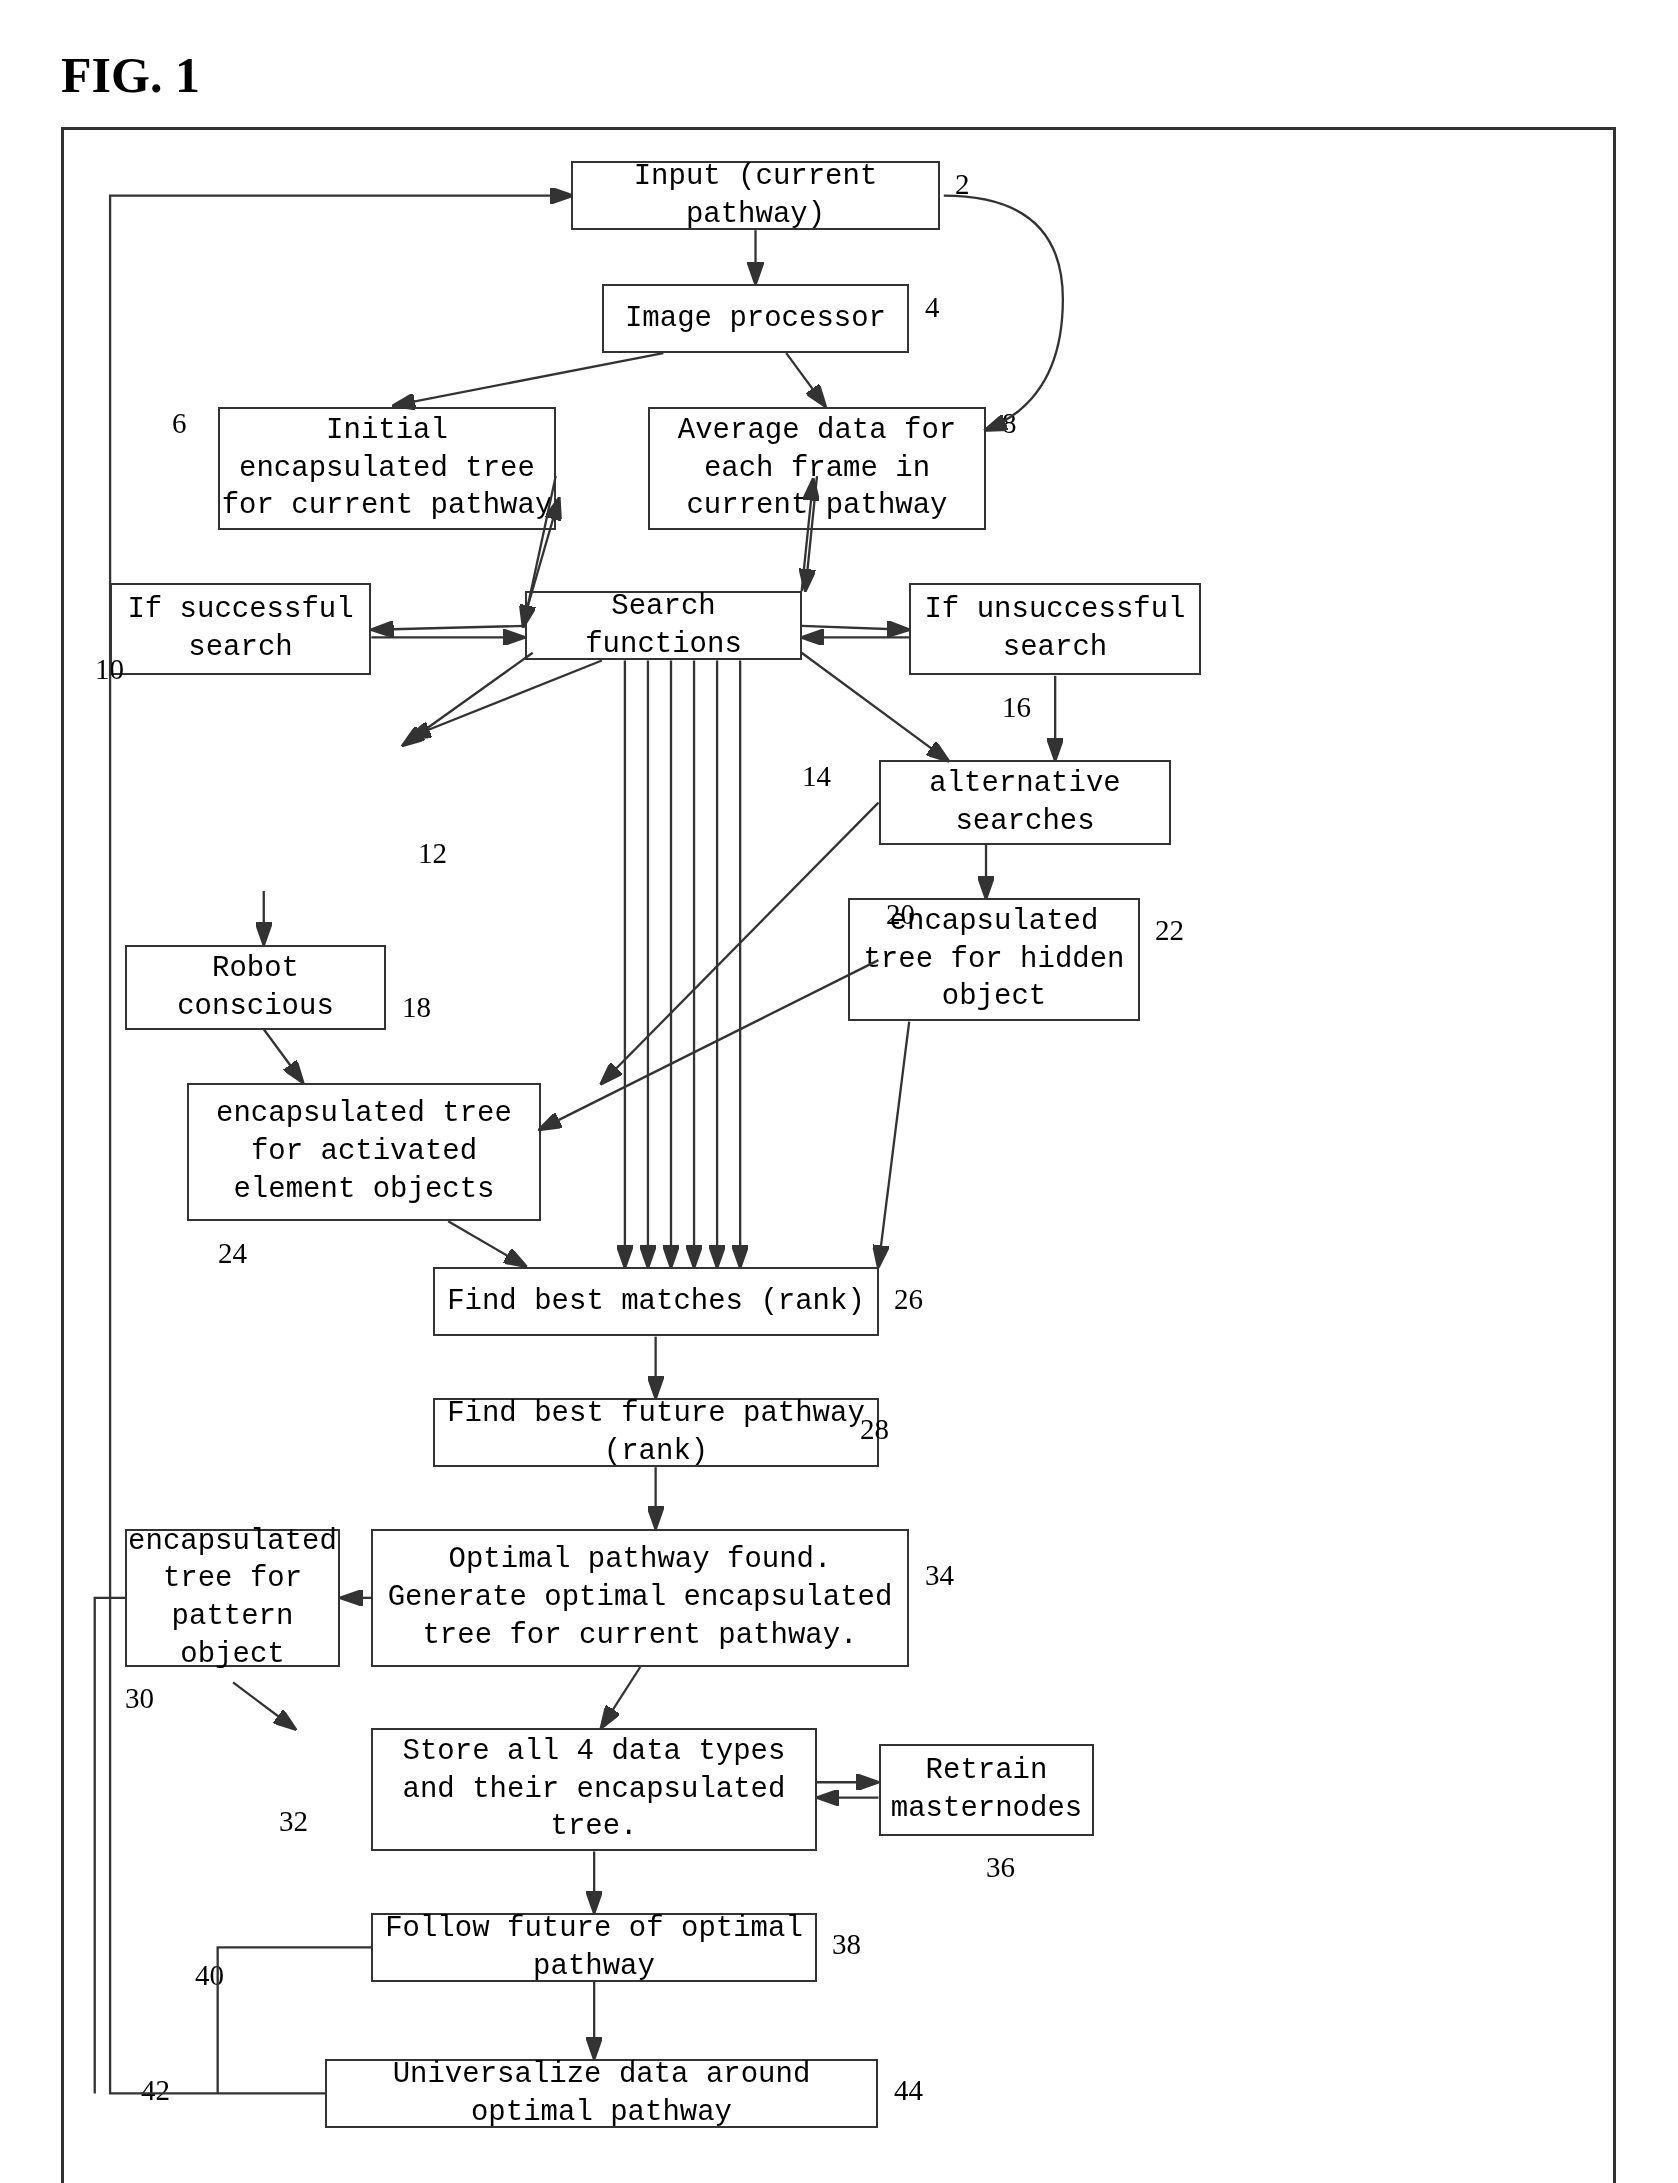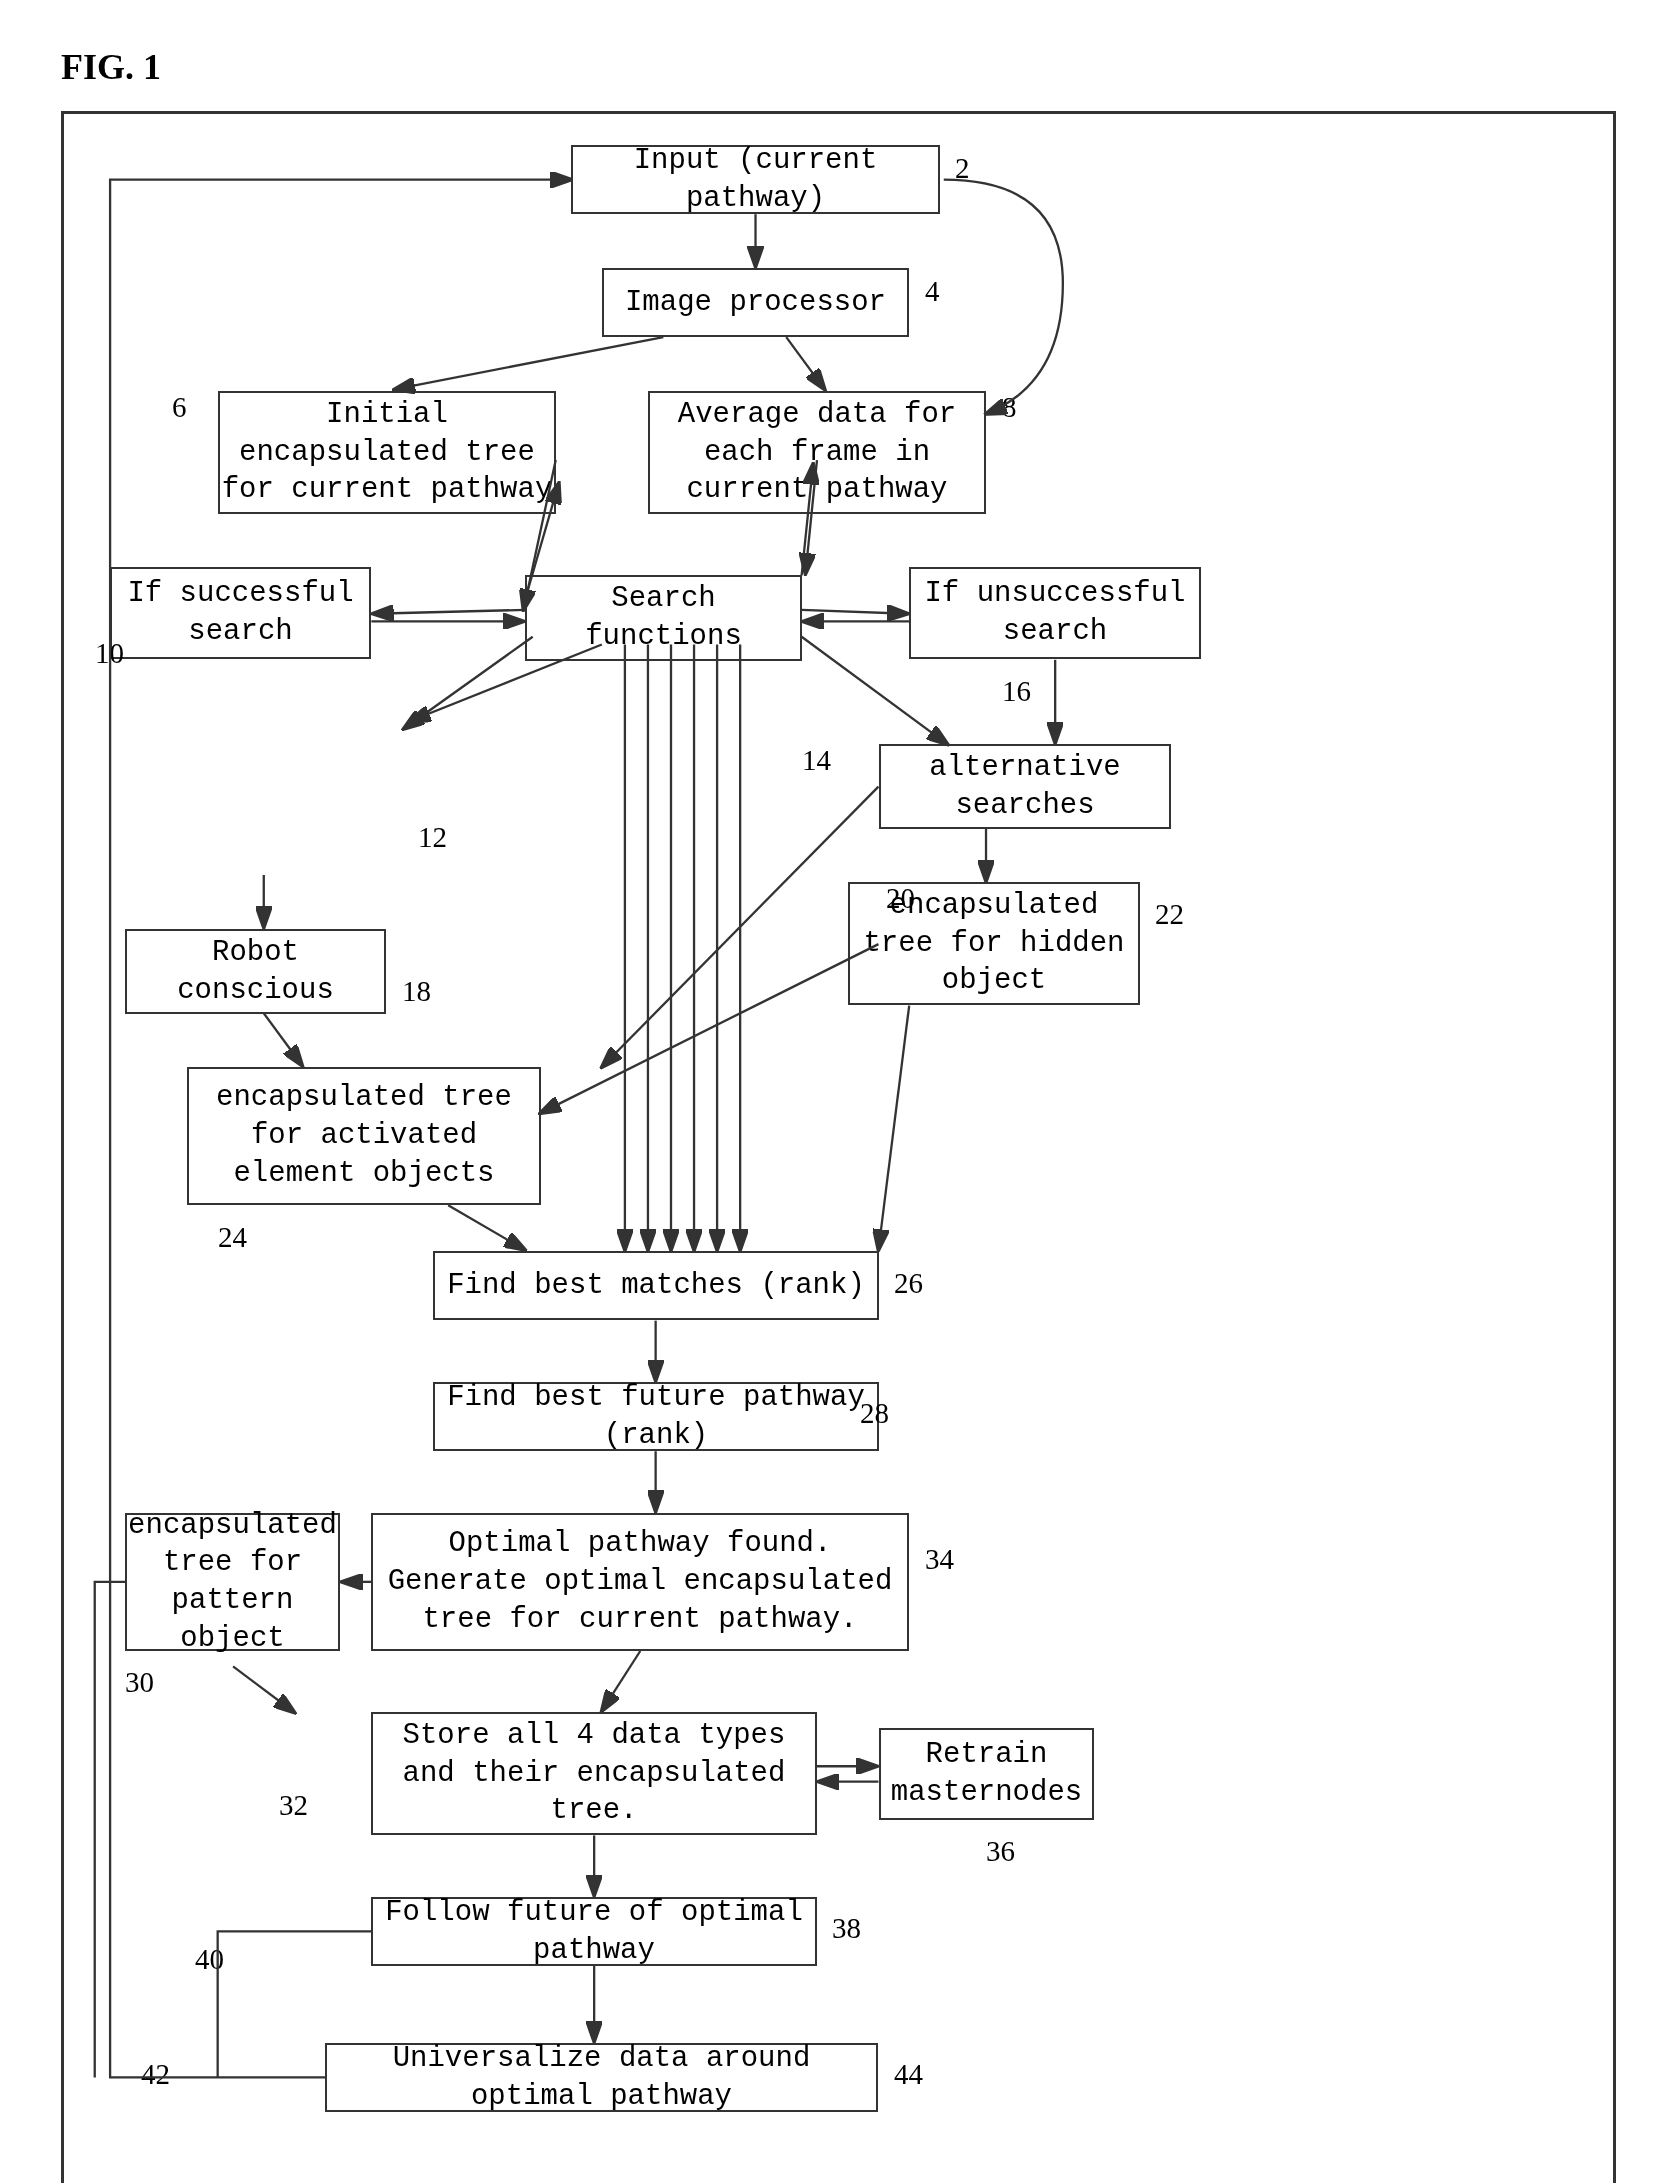--- a/index.html
+++ b/index.html
@@ -4,21 +4,21 @@
   <style>
     * { box-sizing: border-box; margin: 0; padding: 0; }
     body {
       background: #fff;
       font-family: 'Times New Roman', Times, serif;
       width: 1678px;
       min-height: 2183px;
       padding: 46px 61px;
     }
     .fig-label {
-      font-size: 36px;
+      font-size: 50px;
       font-weight: bold;
       margin-bottom: 23px;
     }
     .diagram-border {
       border: 3.1px solid #333;
       width: 1555px;
       min-height: 2075px;
       position: relative;
       padding: 46px 61px;
     }
@@ -77,21 +77,21 @@
   <div class="box" style="left:154px; top:277px; width:338px; height:123px;">
     <span>Initial encapsulated tree for current pathway</span>
   </div>
   <span class="number-label" style="left:108px; top:277px;">6</span>
 
   <div class="box" style="left:584px; top:277px; width:338px; height:123px;">
     <span>Average data for each frame in current pathway</span>
   </div>
   <span class="number-label" style="left:938px; top:277px;">8</span>
 
-  <div class="box" style="left:461px; top:461px; width:277px; height:86px;">
+  <div class="box" style="left:461px; top:461px; width:277px; height:69px;">
     <span>Search functions</span>
   </div>
 
   <div class="box" style="left:46px; top:453px; width:261px; height:92px;">
     <span>If successful search</span>
   </div>
   <span class="number-label" style="left:31px; top:523px;">10</span>
 
   <div class="box" style="left:845px; top:453px; width:292px; height:92px;">
     <span>If unsuccessful search</span>

